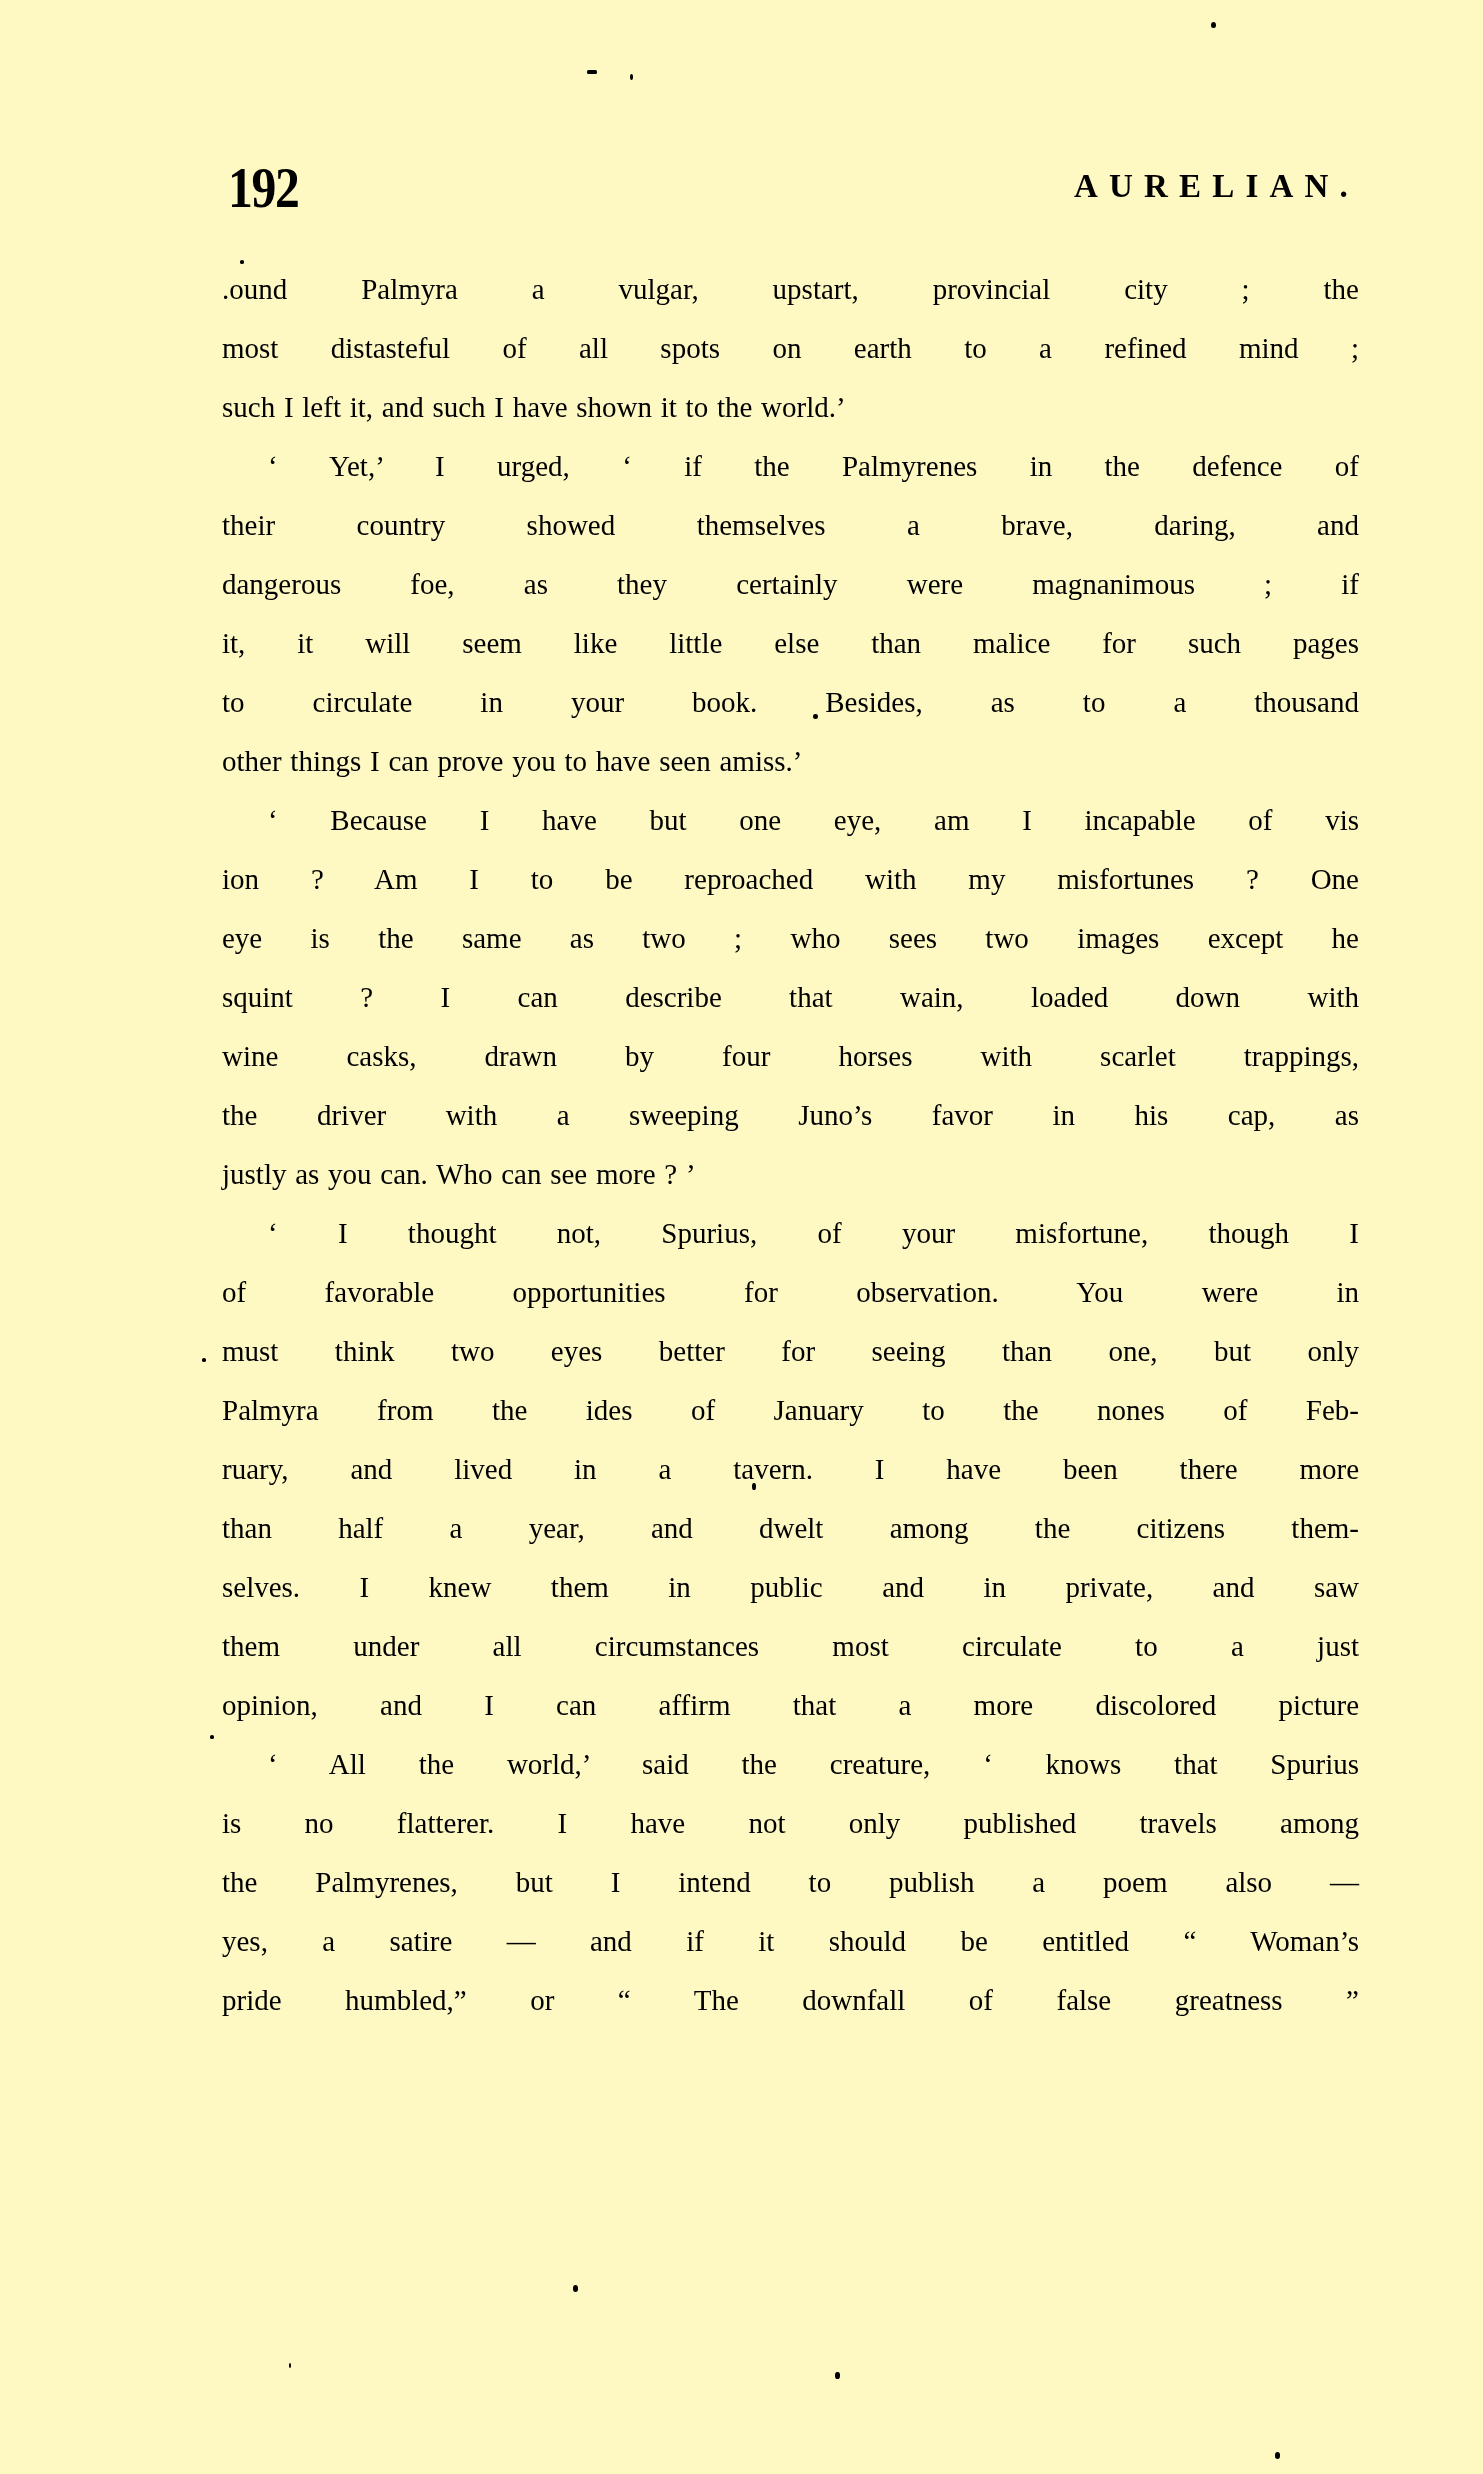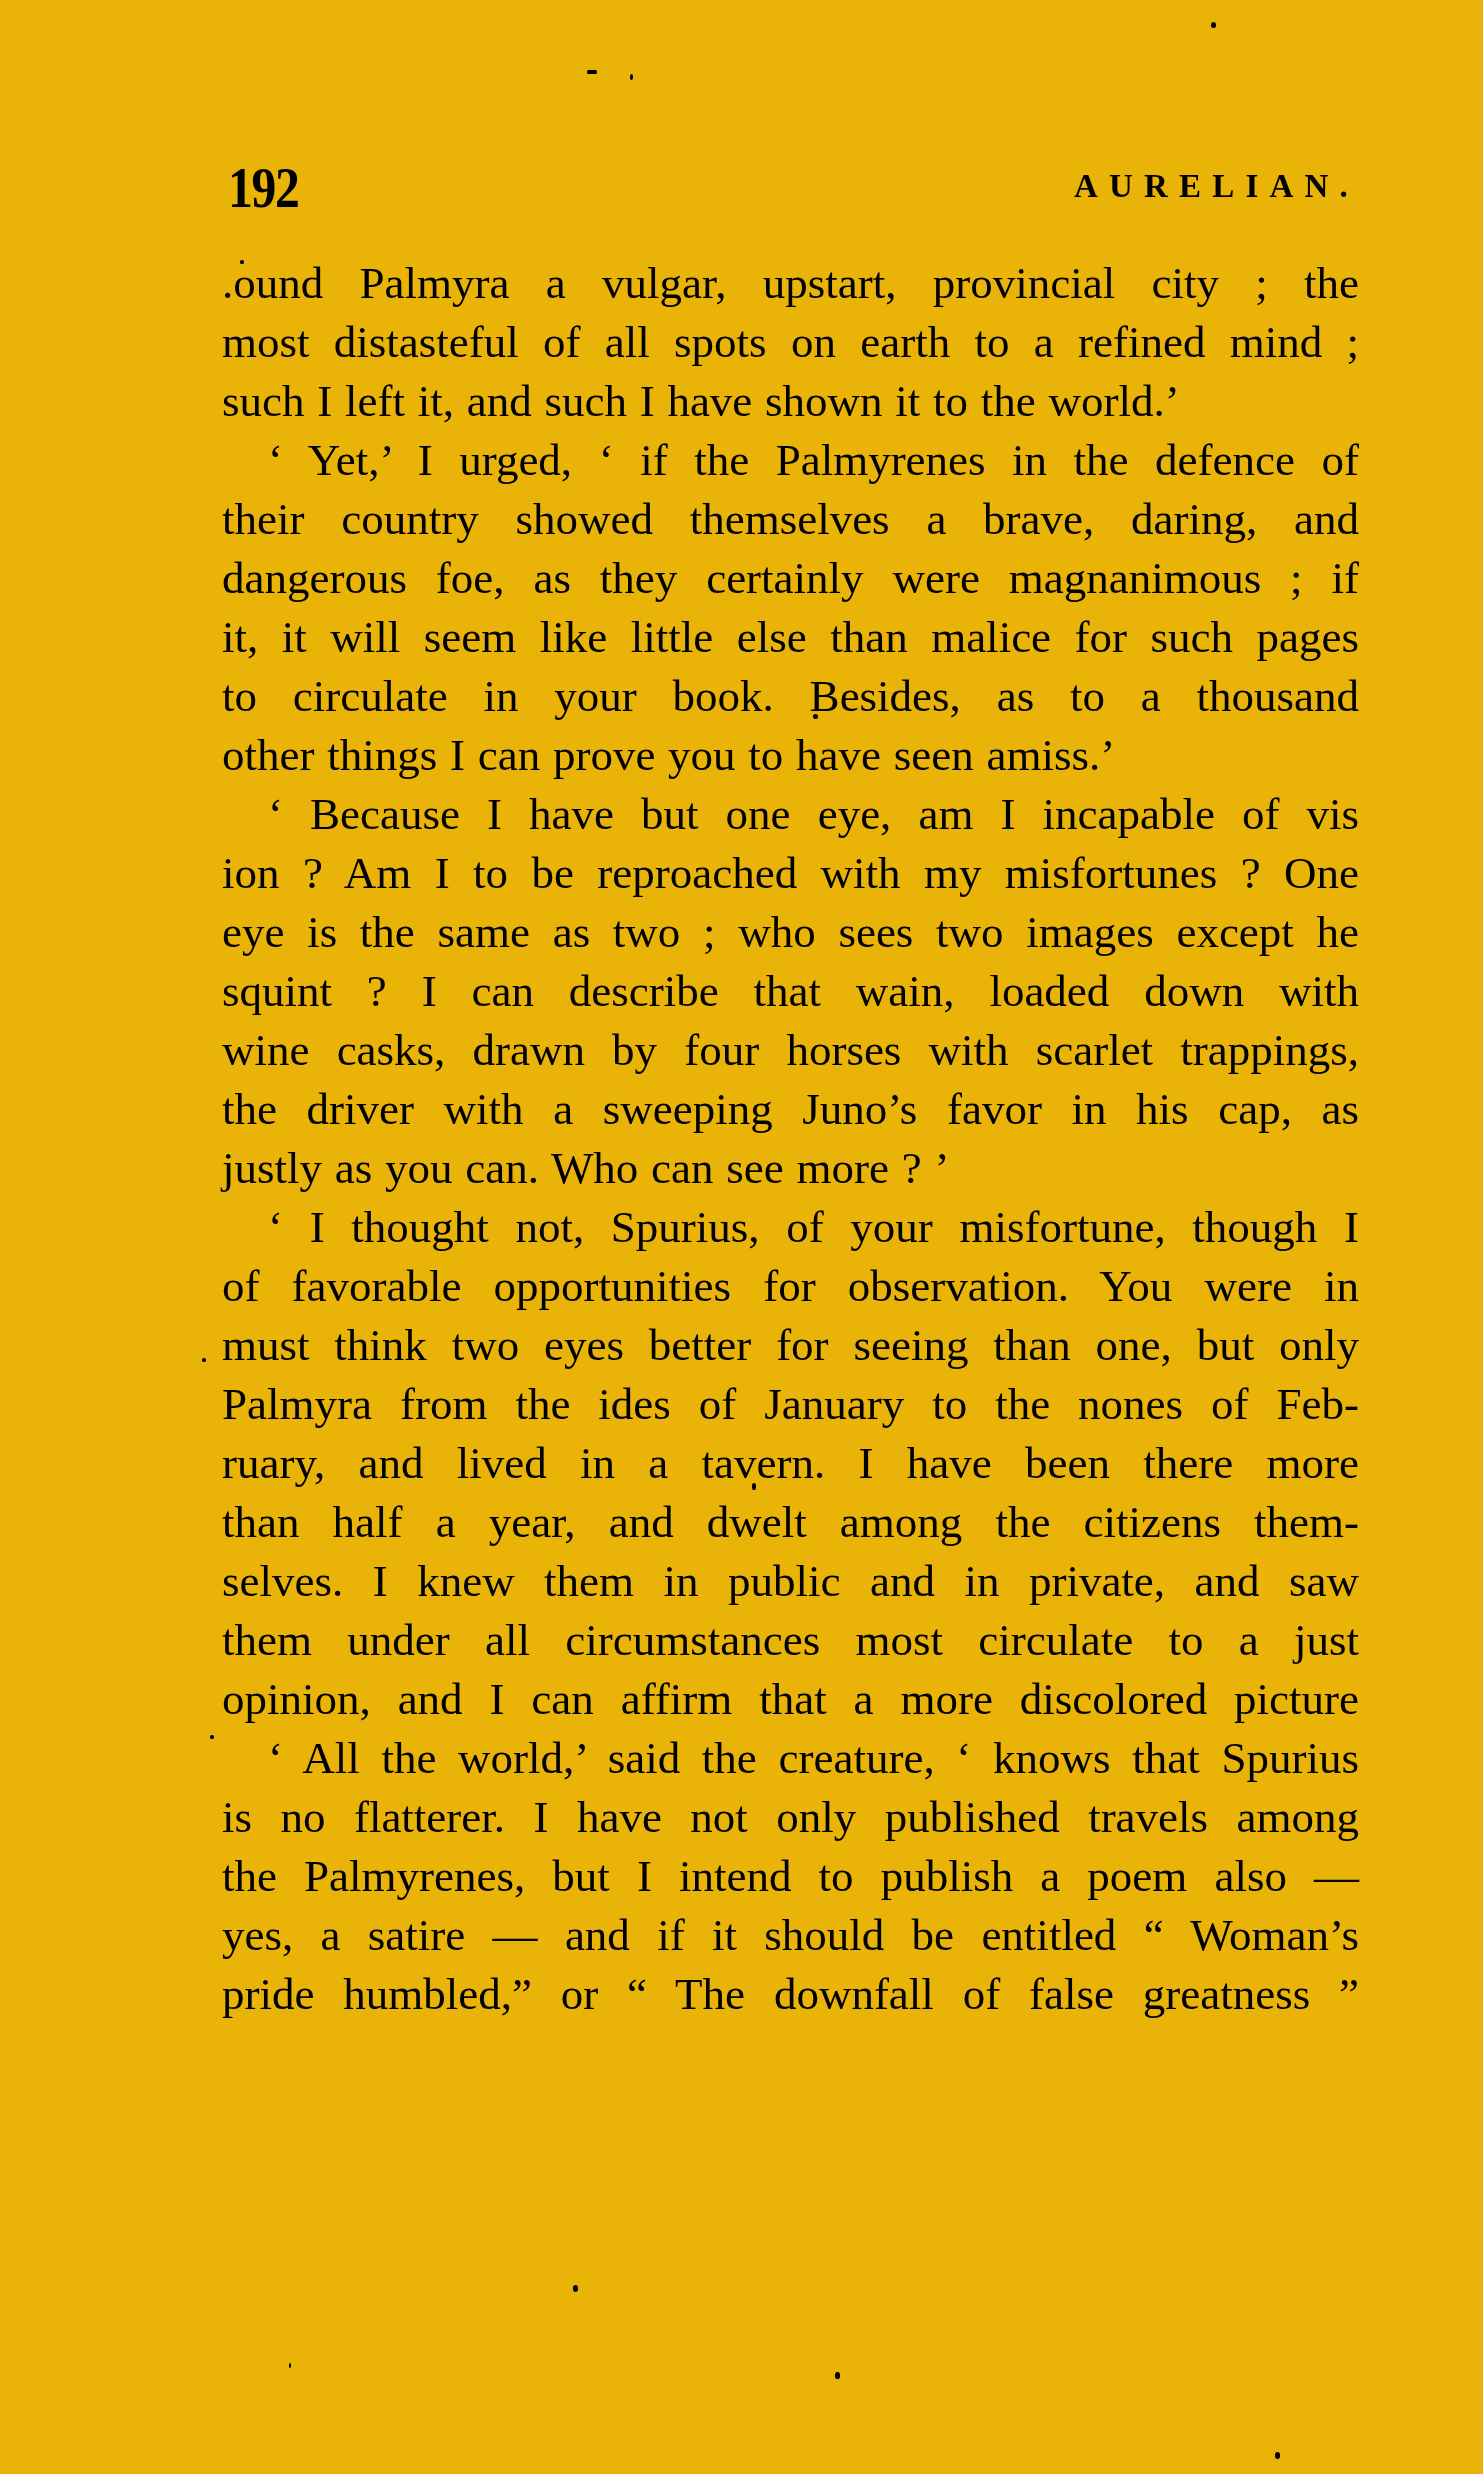--- a/index.html
+++ b/index.html
@@ -1,20 +1,20 @@
 <!DOCTYPE html>
 <html style="font-size:12px"><head>
 <meta charset="utf-8">
 <style>
   html, body { margin: 0; padding: 0; background: #ffffff; }
   .page {
     position: relative;
     width: 1484px;
     height: 2475px;
-    background: #eab308;
+    background: #fef9c3;
     color: #000000;
     font-family: "Liberation Serif", "DejaVu Serif", serif;
     overflow: hidden;
   }
   .pageno {
     position: absolute;
     left: 228px;
     top: 160px;
     font-size: 54px;
     font-weight: 700;
@@ -30,23 +30,23 @@
     width: 1137px;
     text-align: right;
     font-size: 33px;
     font-weight: 700;
     letter-spacing: 11.2px;
     line-height: 1;
   }
   .textblock {
     position: absolute;
     left: 222px;
-    top: 254px;
+    top: 260px;
     width: 1137px;
-    font-size: 45px;
+    font-size: 29px;
     line-height: 59px;
     word-spacing: 1.5px;
     text-align: justify;
   }
   .line {
     text-align: justify;
     text-align-last: justify;
     height: 59px;
     overflow: visible;
     white-space: nowrap;

